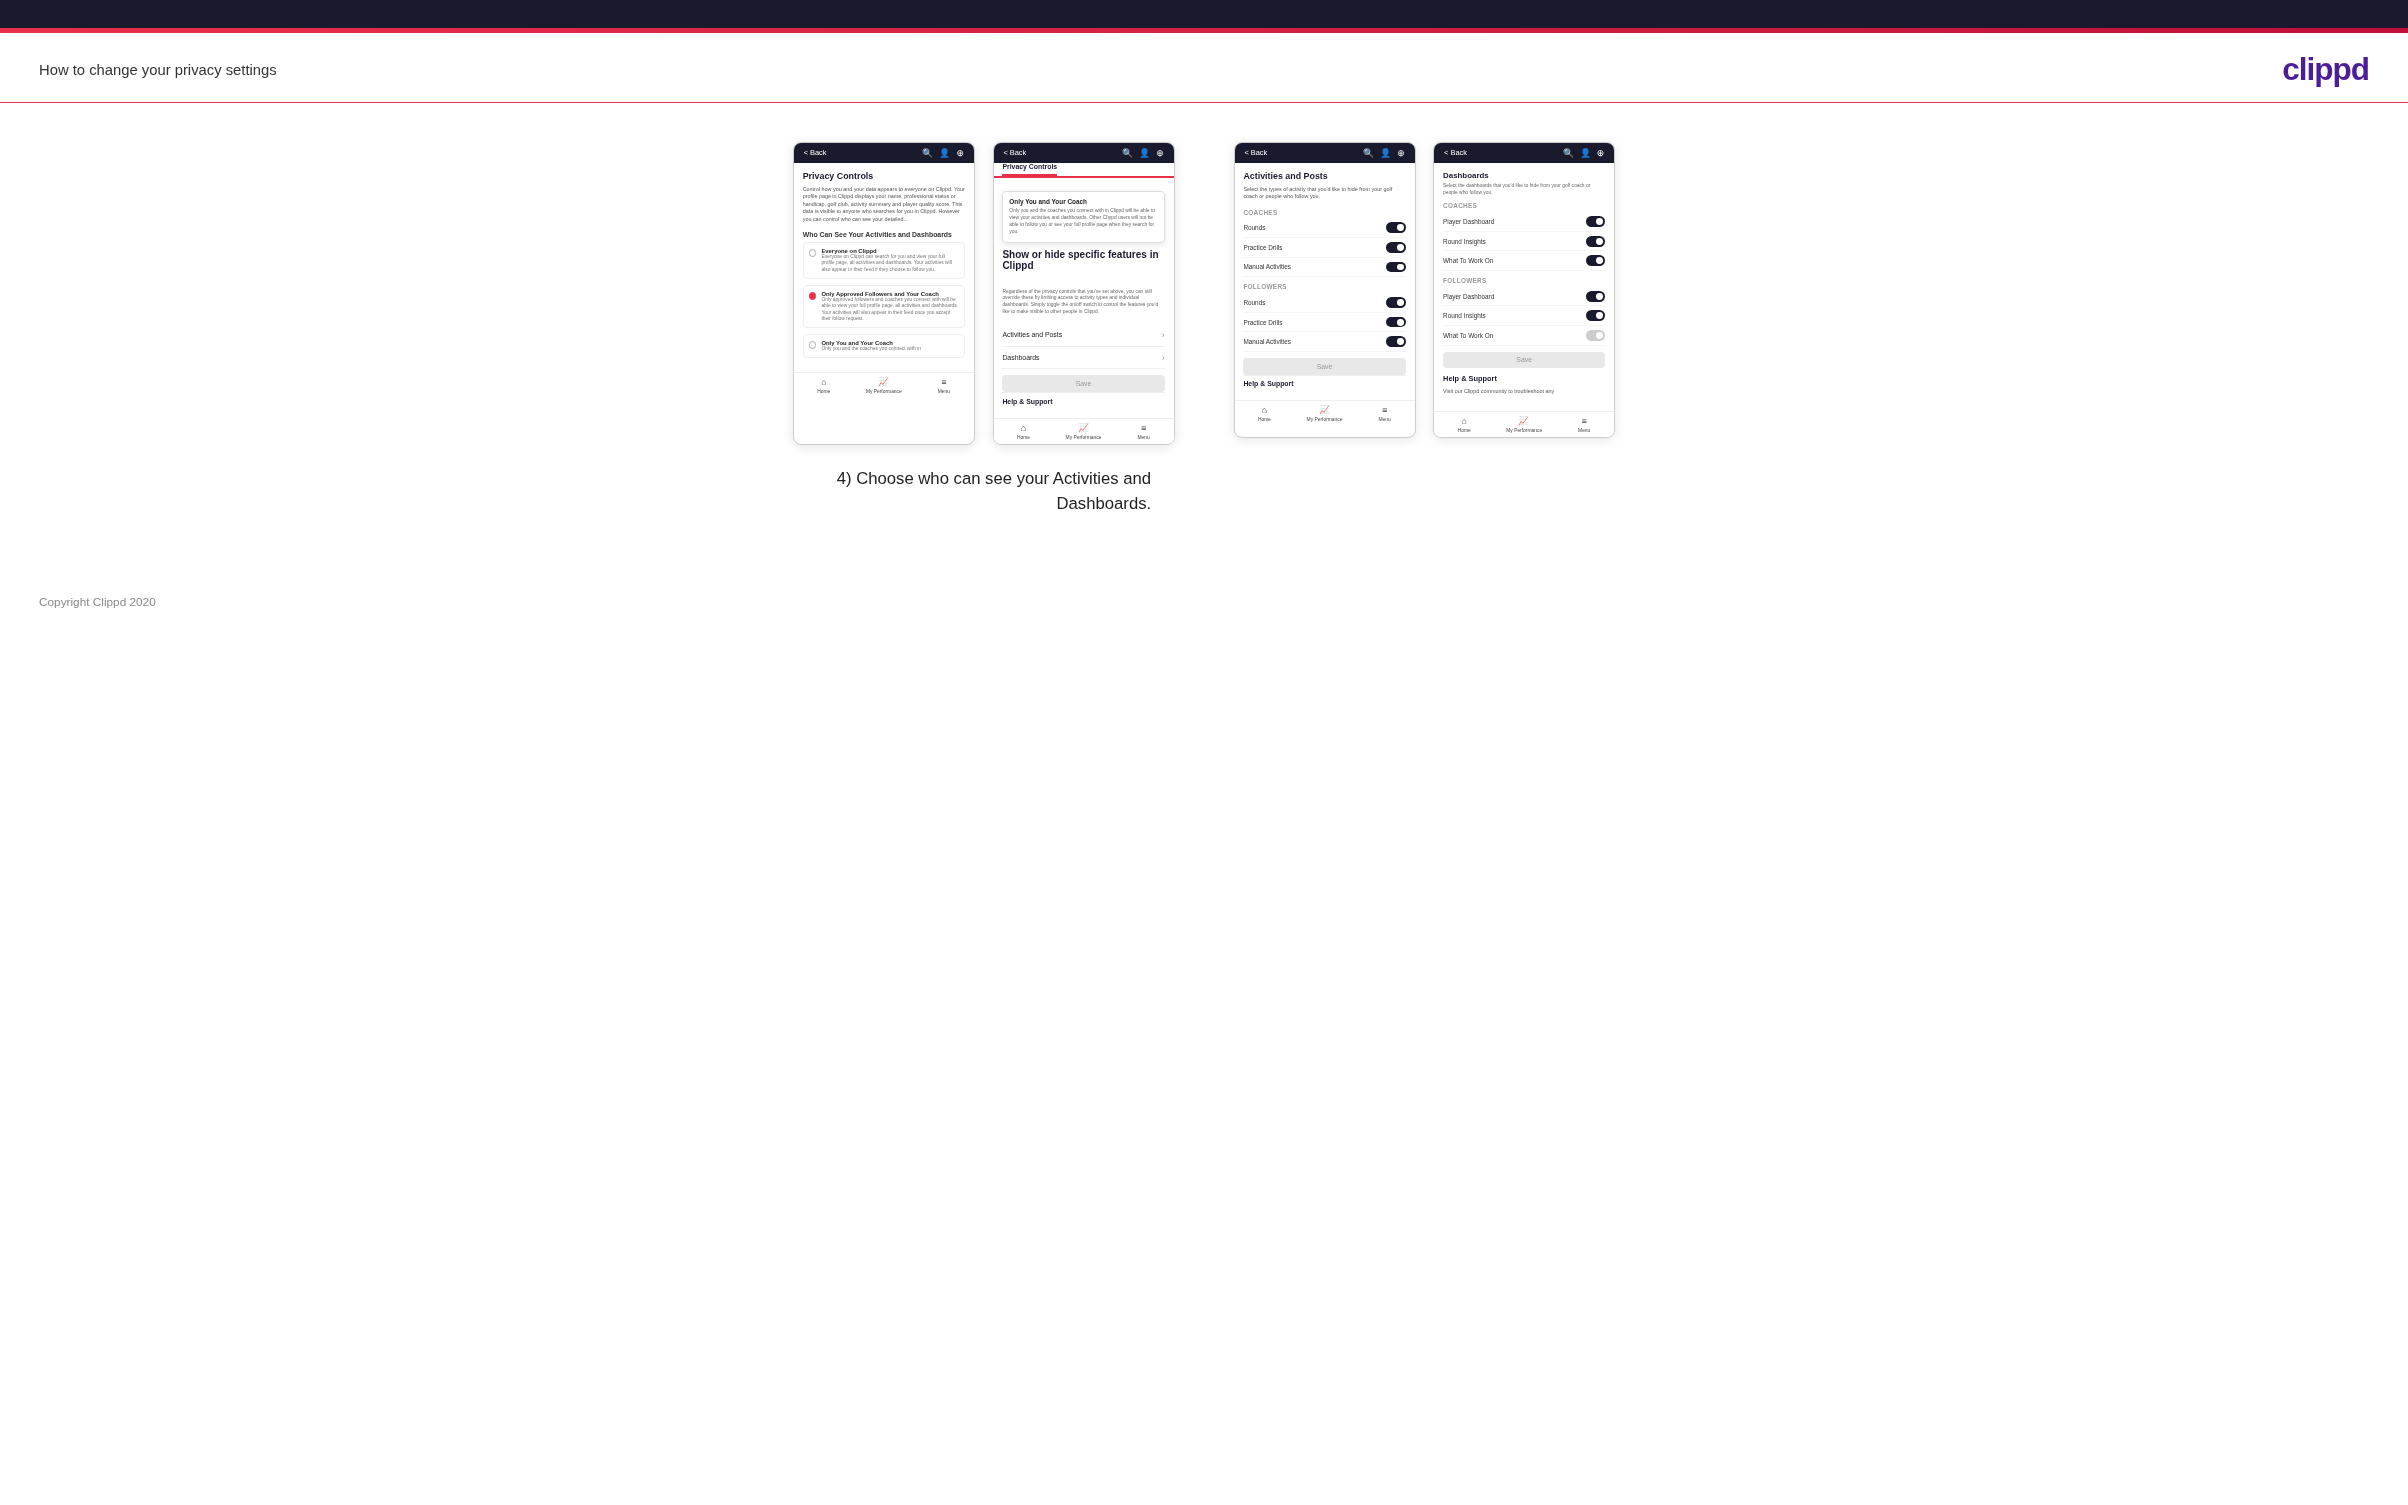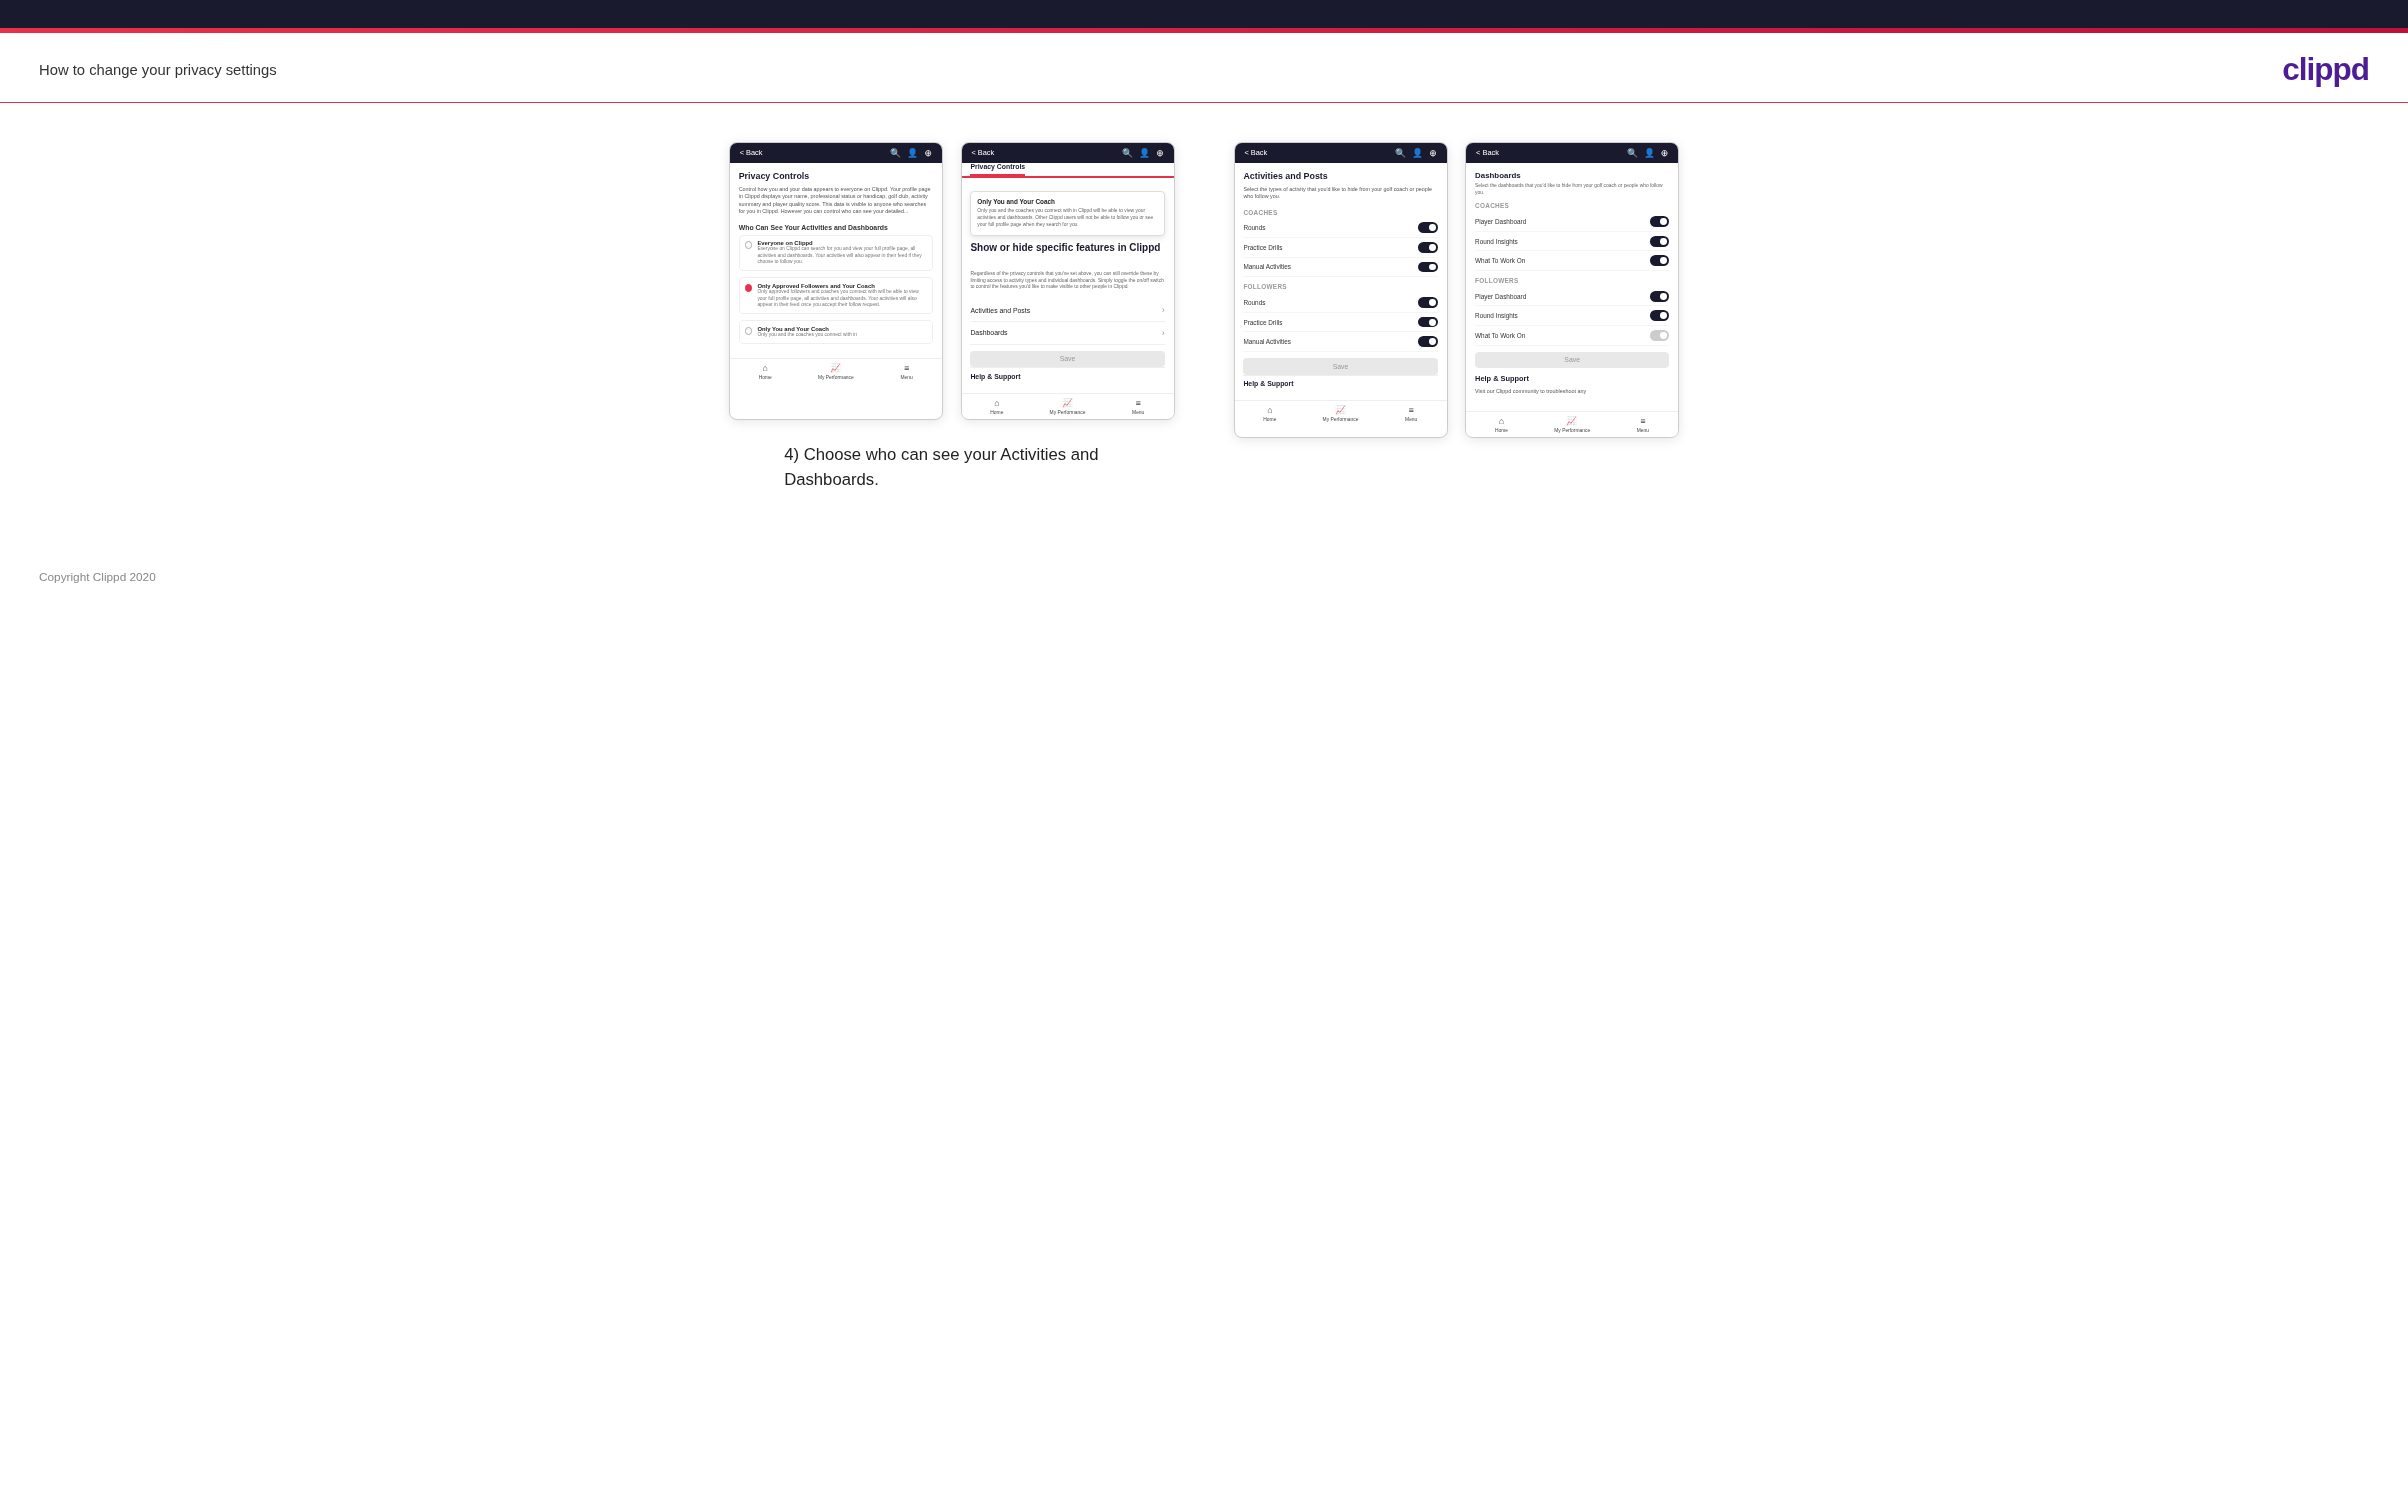--- a/index.html
+++ b/index.html
@@ -52,29 +52,29 @@
     }
     .page-subtitle {
       font-size: 17.7px;
       color: #444;
       margin-bottom: 39px;
     }
 
     .caption {
       font-size: 16.7px;
       color: #222;
-      text-align: left;
+      text-align: right;
       margin-top: 21.7px;
       max-width: 335px;
       line-height: 1.5;
     }
 
     
     .mobile-screen {
-      width: 214px;
+      width: 182px;
       background: #fff;
       border: 1.5px solid #ccc;
       border-radius: 7.9px;
       overflow: hidden;
       box-shadow: 0 2px 11.8px rgba(0,0,0,0.10);
       font-size: 6.9px;
     }
 
     
     .mob-nav {

